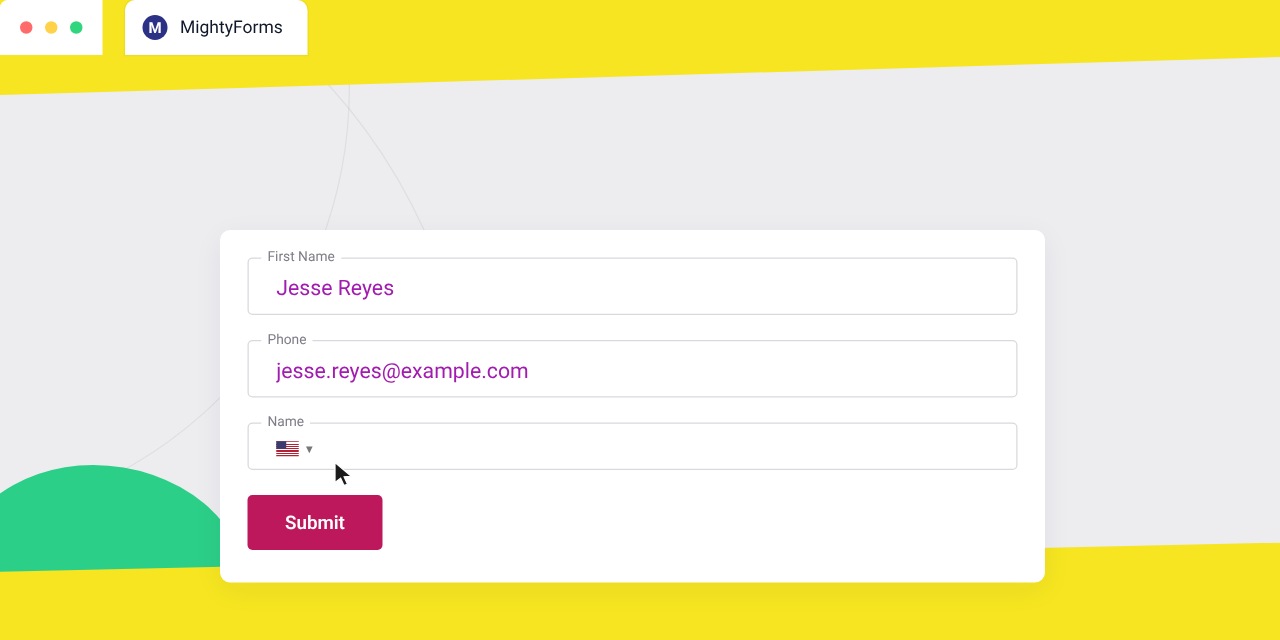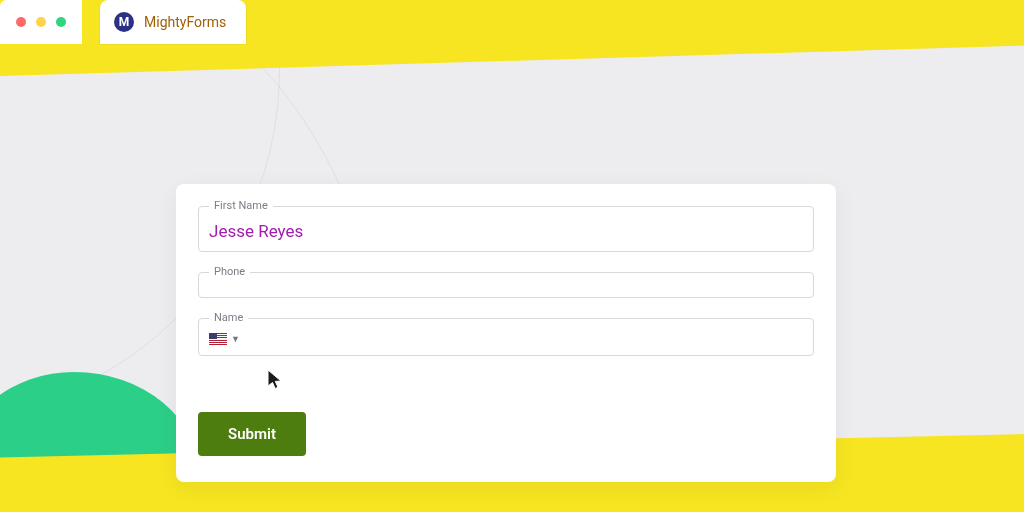--- a/index.html
+++ b/index.html
@@ -52,32 +52,32 @@
     background: #fff; padding: 0 20px 0 14px; height: 44px;
     border-top-left-radius: 8px; border-top-right-radius: 8px;
     margin-left: 18px;
     box-shadow: 0 0 0 1px rgba(0,0,0,0.03);
   }
   .tab-logo {
     width: 20px; height: 20px; border-radius: 50%;
     background: #2b3185; display: flex; align-items: center; justify-content: center;
     color: #fff; font-weight: 700; font-size: 12px;
   }
-  .tab-title { color: #a16207; font-size: 14px; }
+  .tab-title { color: #0f172a; font-size: 14px; }
 
   
   .card {
     position: absolute; left: 176px; top: 184px; width: 660px;
     background: #fff; border-radius: 8px; padding: 22px 22px 26px 22px;
     box-shadow: 0 6px 24px rgba(30,30,60,0.06);
     z-index: 2;
   }
   .field {
     position: relative; border: 1px solid #d9d8de; border-radius: 4px;
-    padding: 14px 14px 10px 10px; margin-bottom: 20px;
+    padding: 14px 14px 10px 22px; margin-bottom: 20px;
   }
   .field-label {
     position: absolute; top: -8px; left: 10px; background: #fff;
     padding: 0 5px; font-size: 11px; color: #7e7c87;
   }
   .field-input {
     border: none; outline: none; width: 100%; font-size: 17px; color: #a21caf;
     background: transparent;
   }
   .phone-row { display: flex; align-items: center; gap: 8px; }
@@ -100,22 +100,22 @@
   .phone-input {
     border: none; outline: none; font-size: 17px; color: #4a4658; background: transparent; width: 150px;
   }
   .text-cursor {
     position: absolute; top: 0; bottom: 2px; right: 20px; width: 1px; background: #4a4658;
   }
   .mouse-cursor {
     position: absolute; pointer-events: none; z-index: 5;
   }
   .submit-btn {
-    background: #4d7c0f; color: #fff; border: none; border-radius: 4px;
-    padding: 13px 30px; font-size: 15px; font-weight: 600; cursor: pointer; margin-top: 36px;
+    background: #be185d; color: #fff; border: none; border-radius: 4px;
+    padding: 13px 30px; font-size: 15px; font-weight: 600; cursor: pointer;
   }
 </style>
 </head>
 <body>
 
 <div class="yellow-top"></div>
 <div class="bg-curve1"></div>
 <div class="bg-curve2"></div>
 <div class="green-blob"></div>
 <div class="yellow-bottom"></div>
@@ -134,20 +134,21 @@
 
 <div class="card">
 
   <div class="field">
     <span class="field-label">First Name</span>
     <input class="field-input" type="text" value="Jesse Reyes" style="">
   </div>
 
   <div class="field">
     <span class="field-label">Phone</span>
+    <input class="field-input" type="text" value="jesse.reyes@example.com" style="">
   </div>
 
   <div class="field">
     <span class="field-label">Name</span>
     <div class="phone-row">
       <span style="display:flex;align-items:center;gap:3px;">
         <span class="flag"></span>
         <span class="flag-caret">▼</span>
       </span>
     </div>

